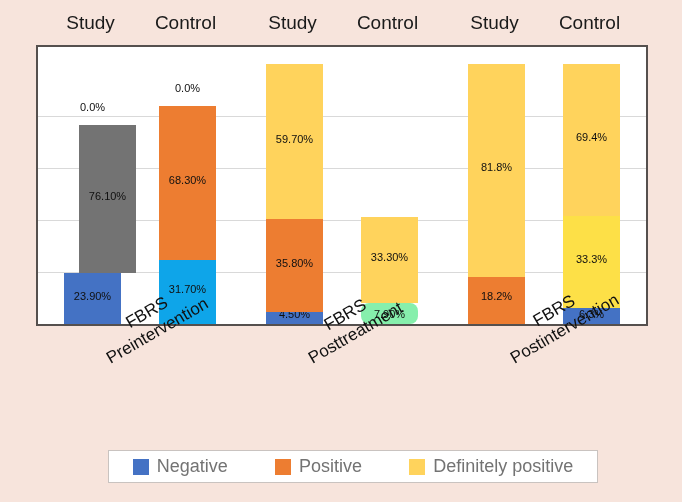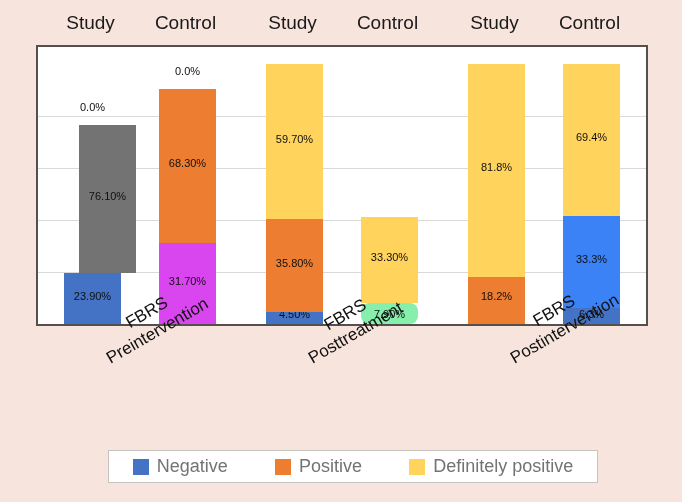--- a/index.html
+++ b/index.html
@@ -173,21 +173,21 @@
           <div class="seg-label mid">23.90%</div>
         </div>
         <div class="seg" style="height: 148px; background: #737373; margin-left: 15px;">
           <div class="seg-label mid">76.10%</div>
         </div>
         <div class="seg" style="height: 0px; background: transparent; overflow: visible;">
           <div class="seg-label above">0.0%</div>
         </div>
       </div>
       <div class="bar" style="left: 121px; height: 260px;">
-        <div class="seg" style="height: 81px; background: #d946ef;">
+        <div class="seg" style="height: 64px; background: #0ea5e9;">
           <div class="seg-label mid">31.70%</div>
         </div>
         <div class="seg" style="height: 154px; background: rgb(237, 125, 49);">
           <div class="seg-label mid">68.30%</div>
         </div>
         <div class="seg" style="height: 0px; background: transparent; overflow: visible;">
           <div class="seg-label above">0.0%</div>
         </div>
       </div>
       <div class="bar" style="left: 228px; height: 260px;">
@@ -217,21 +217,21 @@
           <div class="seg-label stack-upper">18.2%</div>
         </div>
         <div class="seg" style="height: 212.68px; background: rgb(255, 211, 92);">
           <div class="seg-label mid">81.8%</div>
         </div>
       </div>
       <div class="bar" style="left: 525px; height: 260px;">
         <div class="seg" style="height: 16.38px; background: rgb(68, 114, 196);">
           <div class="seg-label bottom-in">6.3%</div>
         </div>
-        <div class="seg" style="height: 95px; background: #3b82f6; padding-left: 32px;">
+        <div class="seg" style="height: 95px; background: #fde047; padding-left: 32px;">
           <div class="seg-label mid">33.3%</div>
         </div>
         <div class="seg" style="height: 156.78px; background: rgb(255, 211, 92);">
           <div class="seg-label mid">69.4%</div>
         </div>
       </div>
     </div>
 </div>
 
 <div id="xlabels">

